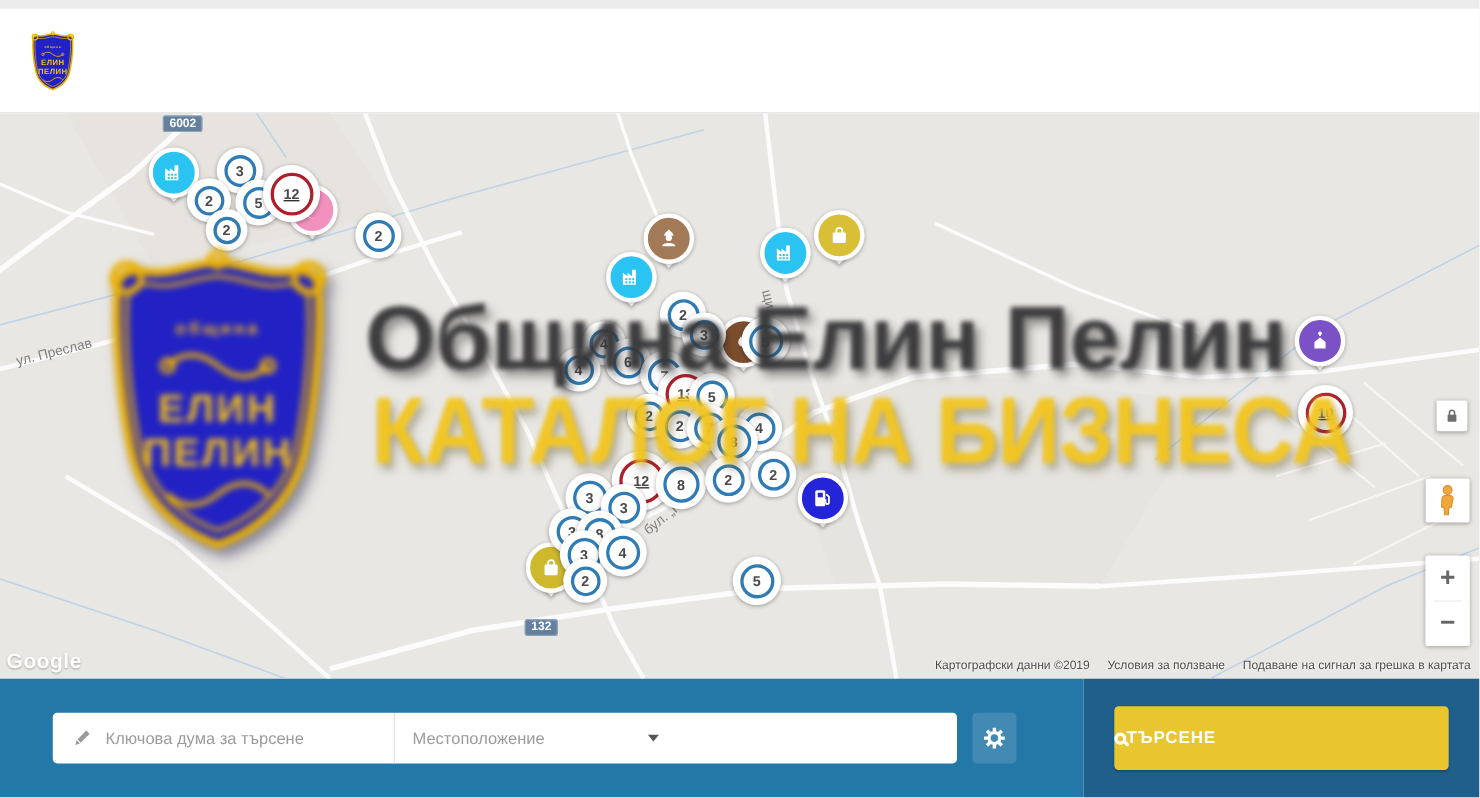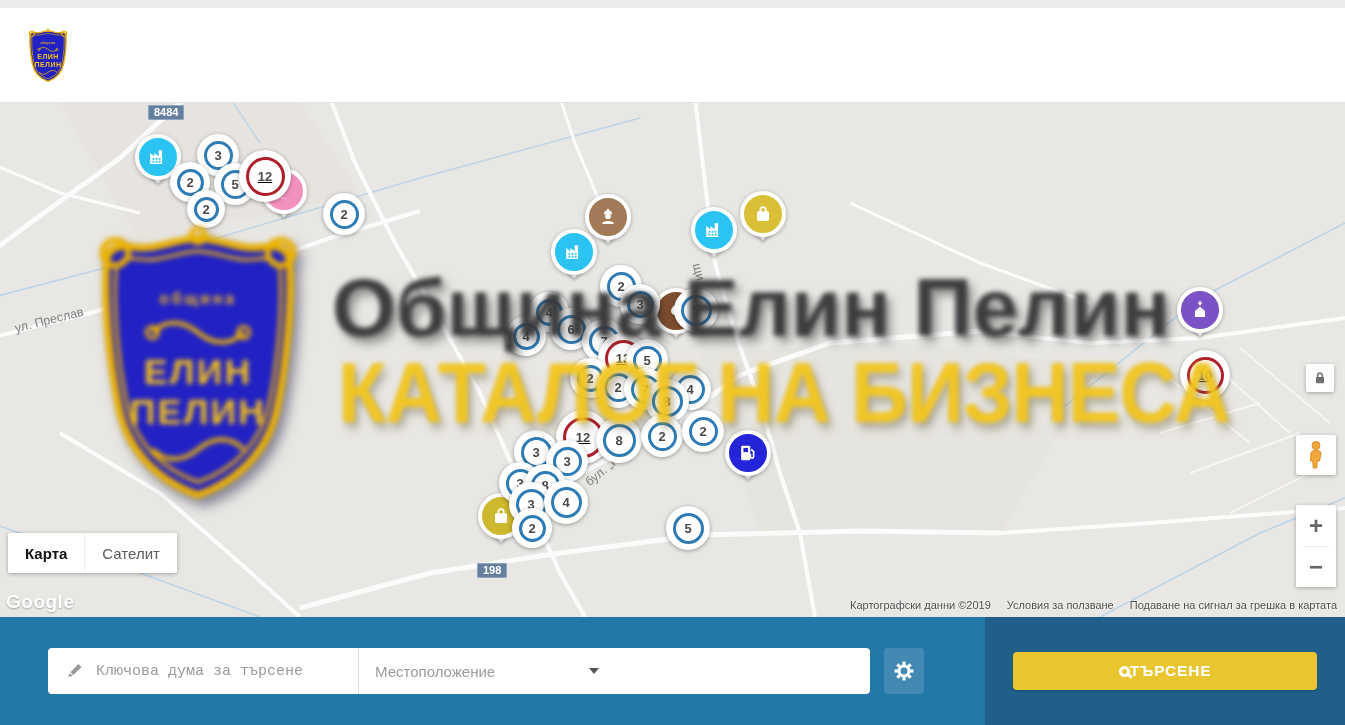--- a/index.html
+++ b/index.html
@@ -63,29 +63,29 @@
 
   
   #bottombar { position:absolute; left:0; top:617px; width:1345px; height:108px; display:flex; }
   .bb-left { width:985px; height:108px; background:#2478a8; display:flex; align-items:center; padding-left:48px; }
   .bb-right { flex:1; background:#1f5f8a; display:flex; align-items:center; justify-content:center; }
   .search-form { display:flex; width:822px; height:46px; background:#fff; border-radius:4px; overflow:hidden; }
   .field { display:flex; align-items:center; height:46px; }
   .field + .field { border-left:1px solid #ddd; }
   .field-keyword { width:310px; padding:0 14px 0 16px; }
   .field-keyword svg { flex:0 0 auto; margin-right:12px; }
-  .field-keyword input { border:none; outline:none; flex:1; font-size:15px; color:#14532d; font-family:Liberation Mono, monospace; }
+  .field-keyword input { border:none; outline:none; flex:1; font-size:15px; color:#14532d; font-family:Liberation Sans, sans-serif; }
   .field-keyword input::placeholder { color:#9b9b9b; }
   .field-select { cursor:pointer; padding:0 16px; justify-content:space-between; }
   .field-category { width:255px; }
   .field-location { width:257px; }
   .select-text { font-size:15px; color:#9b9b9b; }
   .chevron { width:0; height:0; border-left:5px solid transparent; border-right:5px solid transparent; border-top:6px solid #555; }
   .gear-btn { margin-left:14px; width:40px; height:46px; border:none; border-radius:4px; background:#4289b4; display:flex; align-items:center; justify-content:center; cursor:pointer; }
-  .search-btn { width:304px; height:38px; border:none; border-radius:4px; background:#e9c630; display:flex; align-items:center; justify-content:center; cursor:pointer; box-shadow:0 1px 2px rgba(0,0,0,.2); }
+  .search-btn { width:304px; height:58px; border:none; border-radius:4px; background:#e9c630; display:flex; align-items:center; cursor:pointer; box-shadow:0 1px 2px rgba(0,0,0,.2); }
   .search-btn .label { color:#fff; font-size:15.5px; font-weight:700; letter-spacing:.8px; font-family:"Liberation Sans",sans-serif; }
   .lens { position:relative; width:11px; height:11px; border:3px solid #fff; border-radius:50%; }
   .lens::after { content:''; position:absolute; width:7px; height:3px; background:#fff; transform:rotate(45deg); right:-6px; bottom:-3px; border-radius:2px; }
 
   .crest-txt-small { font-size:11px; letter-spacing:2px; font-weight:700; }
   .crest-txt-big { font-size:25px; letter-spacing:1.5px; font-weight:700; }
 </style>
 </head>
 <body>
 
@@ -148,22 +148,22 @@
           <path d="M1240,245 L1330,320"></path>
         <path d="M1160,330 L1260,300"></path>
           <path d="M1190,370 L1300,330"></path>
           <path d="M1230,410 L1330,360"></path>
       </g>
     </svg>
 
     <div class="street-label lbl-preslav">ул. Преслав</div>
     <div class="street-label lbl-novosel">бул. „Новосел</div>
     <div class="street-label lbl-shti">щи</div>
-    <div class="road-shield shield-6002">8484</div>
-    <div class="road-shield shield-105">198</div>
+    <div class="road-shield shield-6002">6002</div>
+    <div class="road-shield shield-105">132</div>
 
     <div id="markers">
         <div class="pin" style="left: 135px; top: 31px;">
           <div class="pin-tail"></div>
           <div class="pin-circle" style="background:#2bc3f2;color:#2bc3f2">
             <svg viewBox="0 0 24 24">
               <path d="M3.5 19.5 V7.5 l4.6 3.6 V7.5 l4.6 3.6 V4.5 h3.8 V19.5 z" fill="#fff"></path>
               <g fill="currentColor">
                 <rect x="6" y="13" width="2" height="2"></rect>
                 <rect x="9.4" y="13" width="2" height="2"></rect>
@@ -453,24 +453,20 @@
         <circle cx="48" cy="80" r="4" fill="none" stroke="#ecb200" stroke-width="2.5"></circle>
         <circle cx="112" cy="80" r="4" fill="none" stroke="#ecb200" stroke-width="2.5"></circle>
         <text x="80" y="116" text-anchor="middle" fill="#f3c11a" class="crest-txt-big">ЕЛИН</text>
         <text x="80" y="144" text-anchor="middle" fill="#f3c11a" class="crest-txt-big">ПЕЛИН</text>
         <path d="M48,162 C58,172 70,170 80,162 C90,154 102,152 112,162" fill="none" stroke="#ecb200" stroke-width="3"></path>
       </svg>
       <div class="wm-line1">Община Елин Пелин</div>
       <div class="wm-line2">КАТАЛОГ НА БИЗНЕСА</div>
     </div>
 
-    <div class="maptype">
-      <button class="active">Карта</button>
-      <button class="inactive">Сателит</button>
-    </div>
 
     <div class="google-logo">Google</div>
 
     <div class="attribution">
       <span>Картографски данни ©2019</span>
       <span>Условия за ползване</span>
       <span>Подаване на сигнал за грешка в картата</span>
     </div>
 
     <div class="ctrl ctrl-lock">

